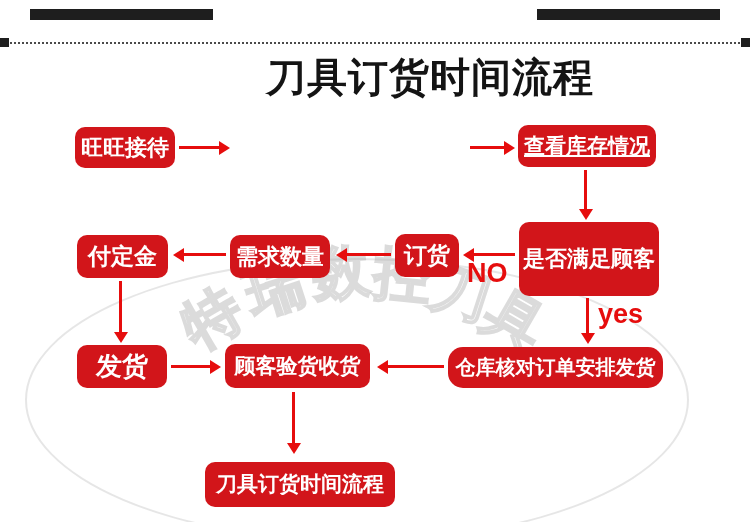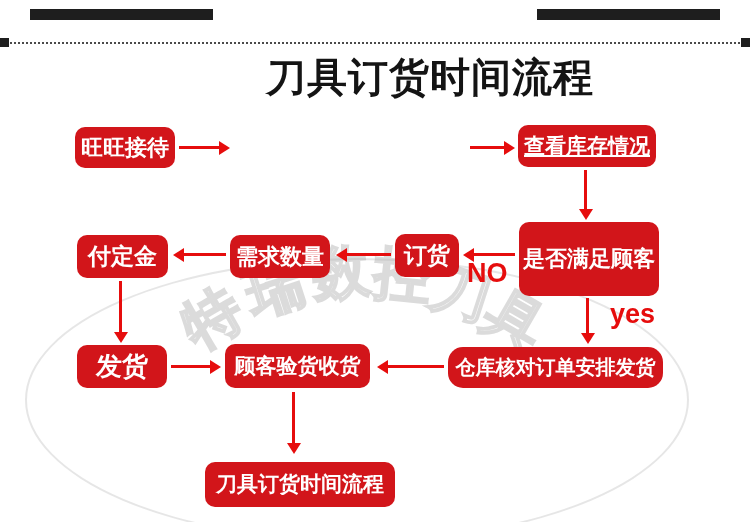--- a/index.html
+++ b/index.html
@@ -124,15 +124,15 @@
   <div class="varrow" style="left:114px;top:281px;height:62px;">
       <div class="shaft"></div>
       <div class="head"></div>
     </div>
   <div class="varrow" style="left:287px;top:392px;height:62px;">
       <div class="shaft"></div>
       <div class="head"></div>
     </div>
 
   <div class="branch-label" style="left:467px;top:222px;margin-top:36px;">NO</div>
-  <div class="branch-label" style="left:598px;top:299px;margin-left:12px;">yes</div>
+  <div class="branch-label" style="left:598px;top:299px;">yes</div>
 
 </div>
 
 </body></html>

